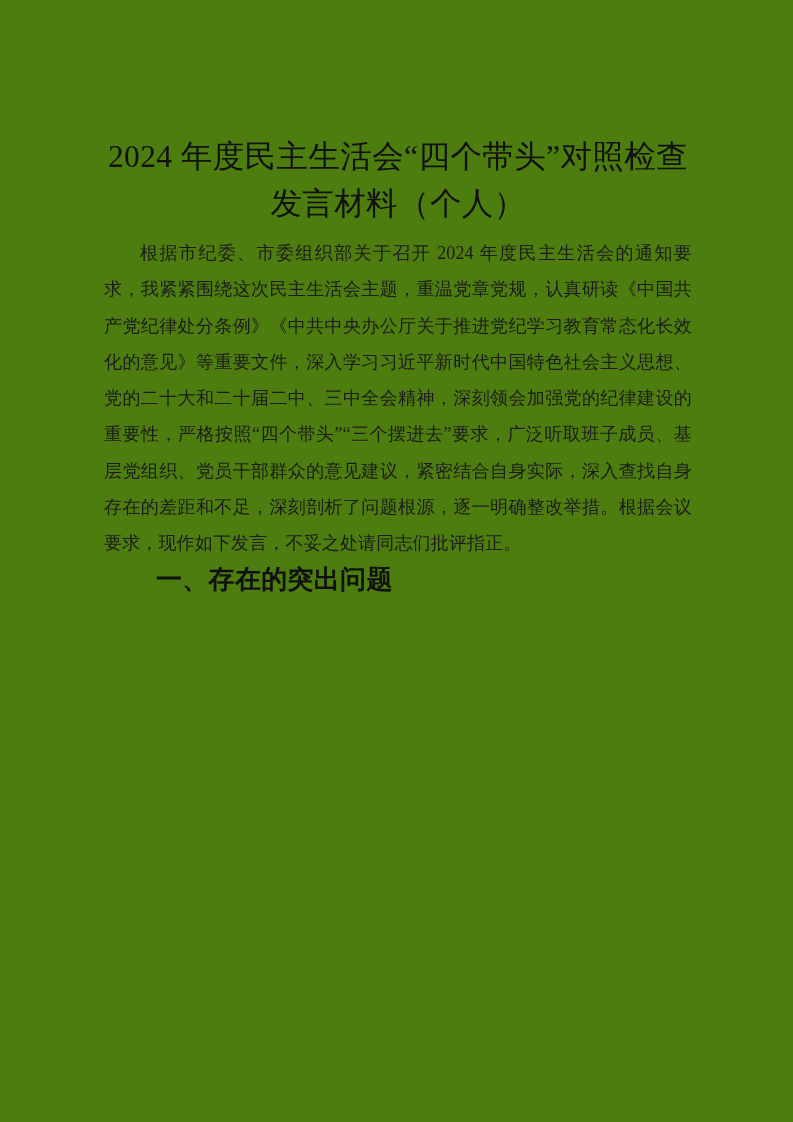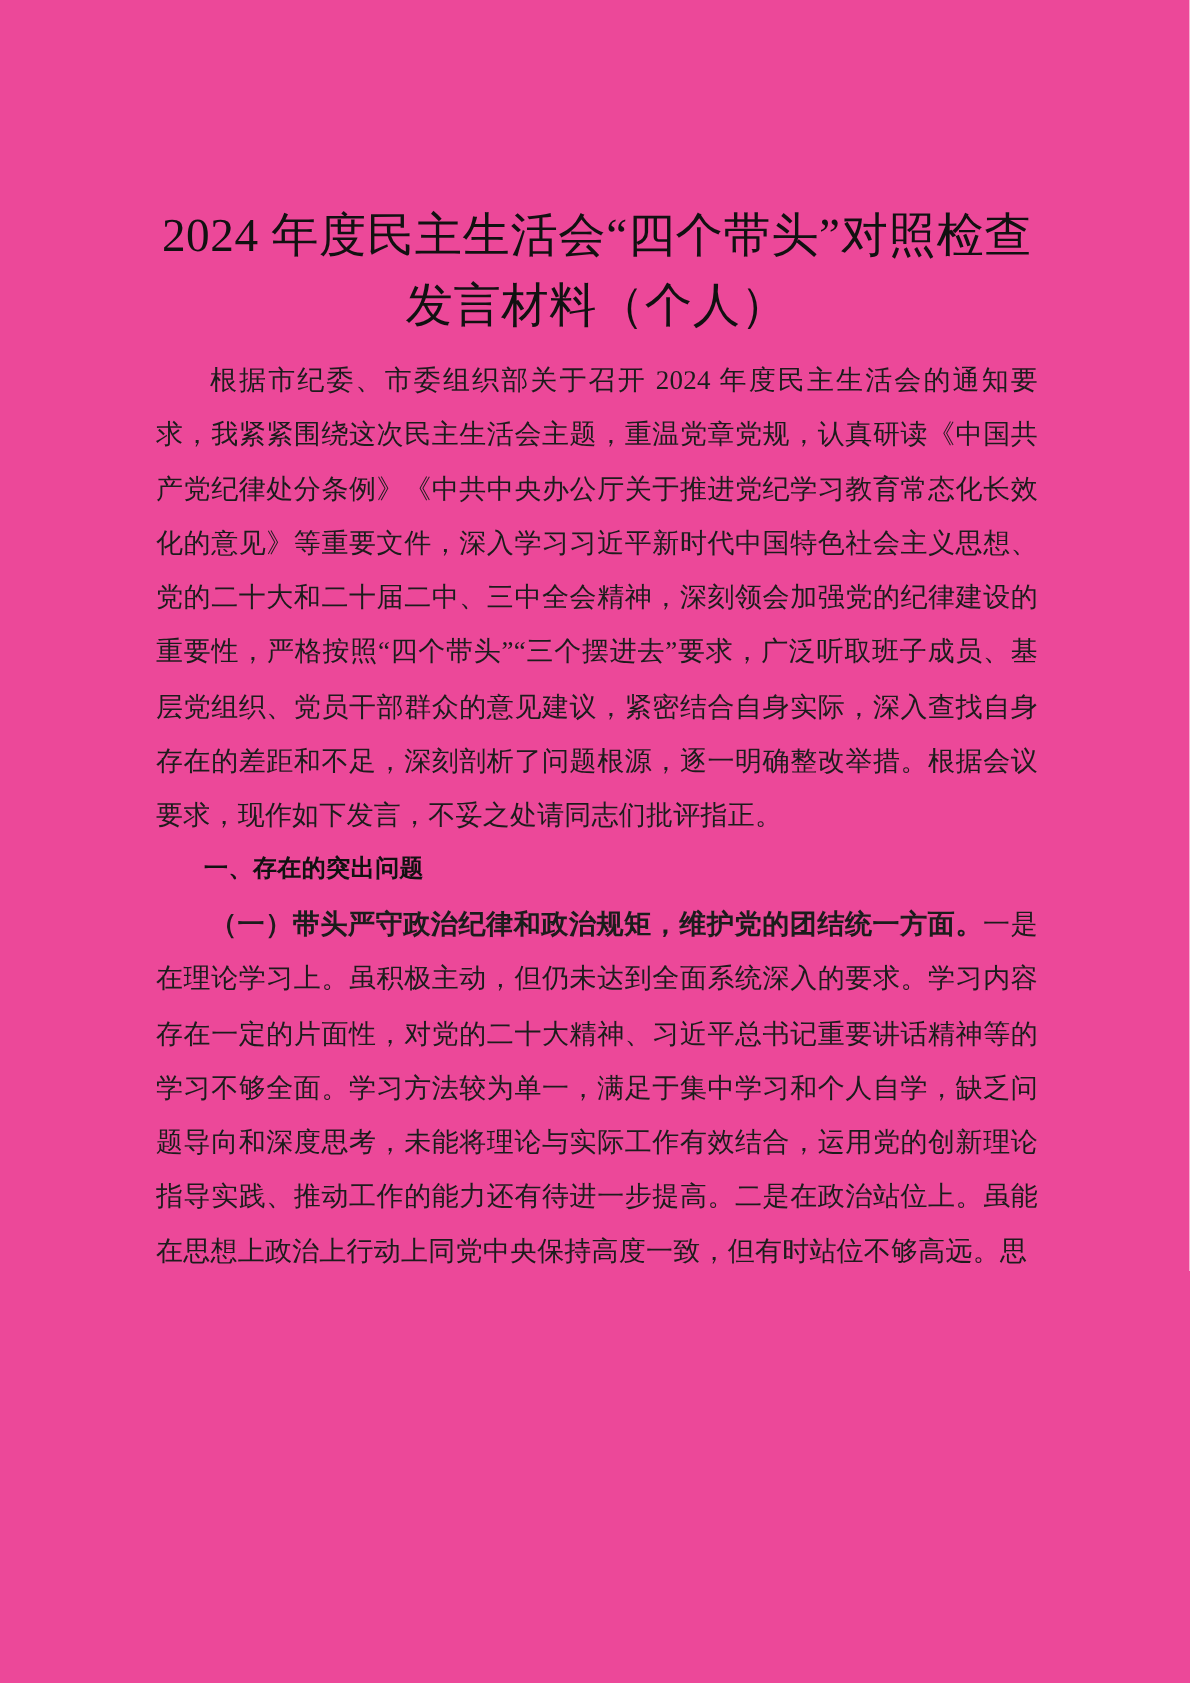--- a/index.html
+++ b/index.html
@@ -6,21 +6,21 @@
   html, body {
     margin: 0;
     padding: 0;
     background: #ffffff;
   }
 
   .page {
     position: relative;
     width: 793px;
     height: 1122px;
-    background: #ec4899;
+    background: #4d7c0f;
     overflow: hidden;
     box-sizing: border-box;
     font-family: "Liberation Serif", "DejaVu Serif", serif;
     color: #1a1a1a;
   }
 
   .content {
     position: absolute;
     left: 104px;
     top: 133px;
@@ -50,21 +50,21 @@
     text-indent: 2em;
     margin: 0;
     letter-spacing: 0.15px;
     color: #1c1c1c;
     word-break: break-all;
   }
 
   
   .heading-1 {
     font-family: Liberation Serif, serif;
-    font-size: 16px;
+    font-size: 26px;
     line-height: 36.3px;
     font-weight: 700;
     text-indent: 2em;
     margin: 0;
     letter-spacing: 0.3px;
     color: #111111;
   }
 
   
   .sub-lead {
@@ -78,16 +78,15 @@
 
 <div class="page">
   <div class="content">
 
     <h1 class="doc-title">2024 年度民主生活会“四个带头”对照检查发言材料（个人）</h1>
 
     <p class="para">根据市纪委、市委组织部关于召开 2024 年度民主生活会的通知要求，我紧紧围绕这次民主生活会主题，重温党章党规，认真研读《中国共产党纪律处分条例》《中共中央办公厅关于推进党纪学习教育常态化长效化的意见》等重要文件，深入学习习近平新时代中国特色社会主义思想、党的二十大和二十届二中、三中全会精神，深刻领会加强党的纪律建设的重要性，严格按照“四个带头”“三个摆进去”要求，广泛听取班子成员、基层党组织、党员干部群众的意见建议，紧密结合自身实际，深入查找自身存在的差距和不足，深刻剖析了问题根源，逐一明确整改举措。根据会议要求，现作如下发言，不妥之处请同志们批评指正。</p>
 
     <p class="heading-1">一、存在的突出问题</p>
 
-    <p class="para"><span class="sub-lead">（一）带头严守政治纪律和政治规矩，维护党的团结统一方面。</span><span>一是在理论学习上。虽积极主动，但仍未达到全面系统深入的要求。学习内容存在一定的片面性，对党的二十大精神、习近平总书记重要讲话精神等的学习不够全面。学习方法较为单一，满足于集中学习和个人自学，缺乏问题导向和深度思考，未能将理论与实际工作有效结合，运用党的创新理论指导实践、推动工作的能力还有待进一步提高。二是在政治站位上。虽能在思想上政治上行动上同党中央保持高度一致，但有时站位不够高远。思</span></p>
 
   </div>
 </div>
 
 </body></html>

